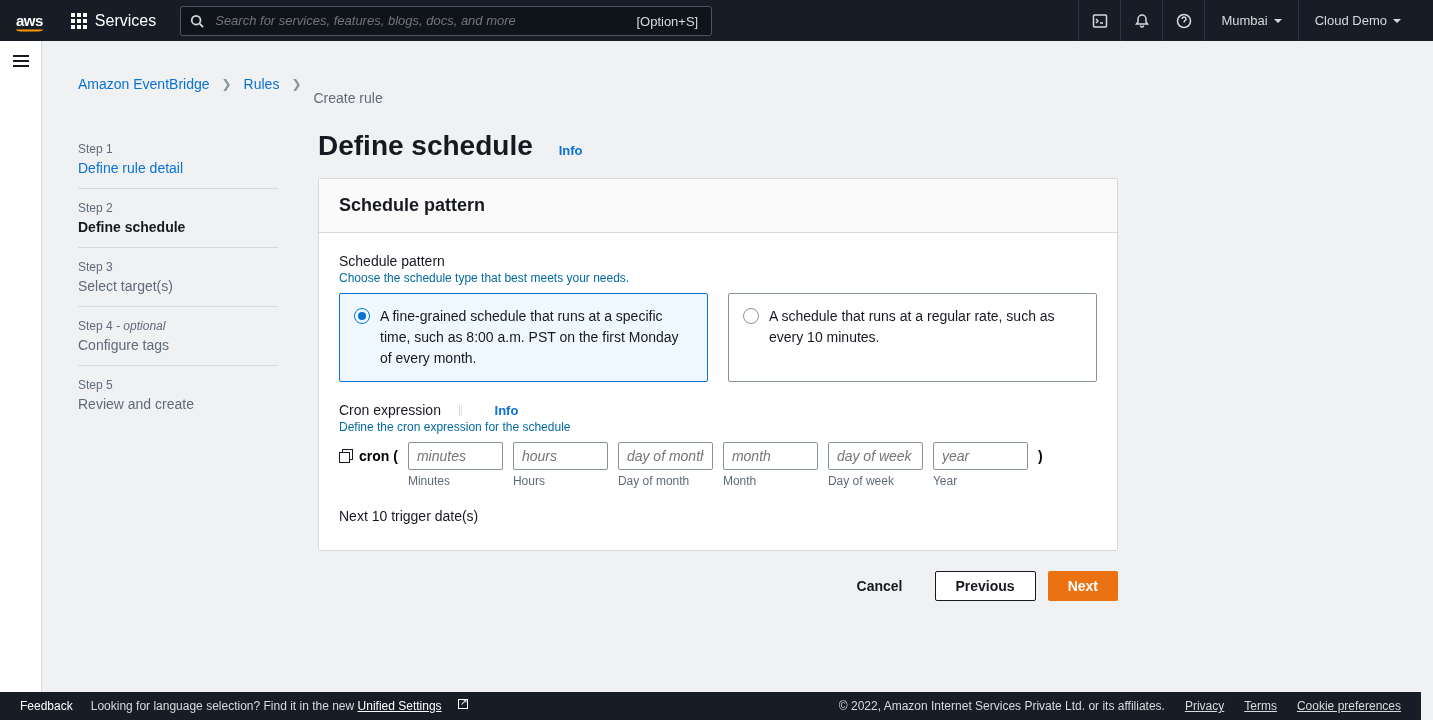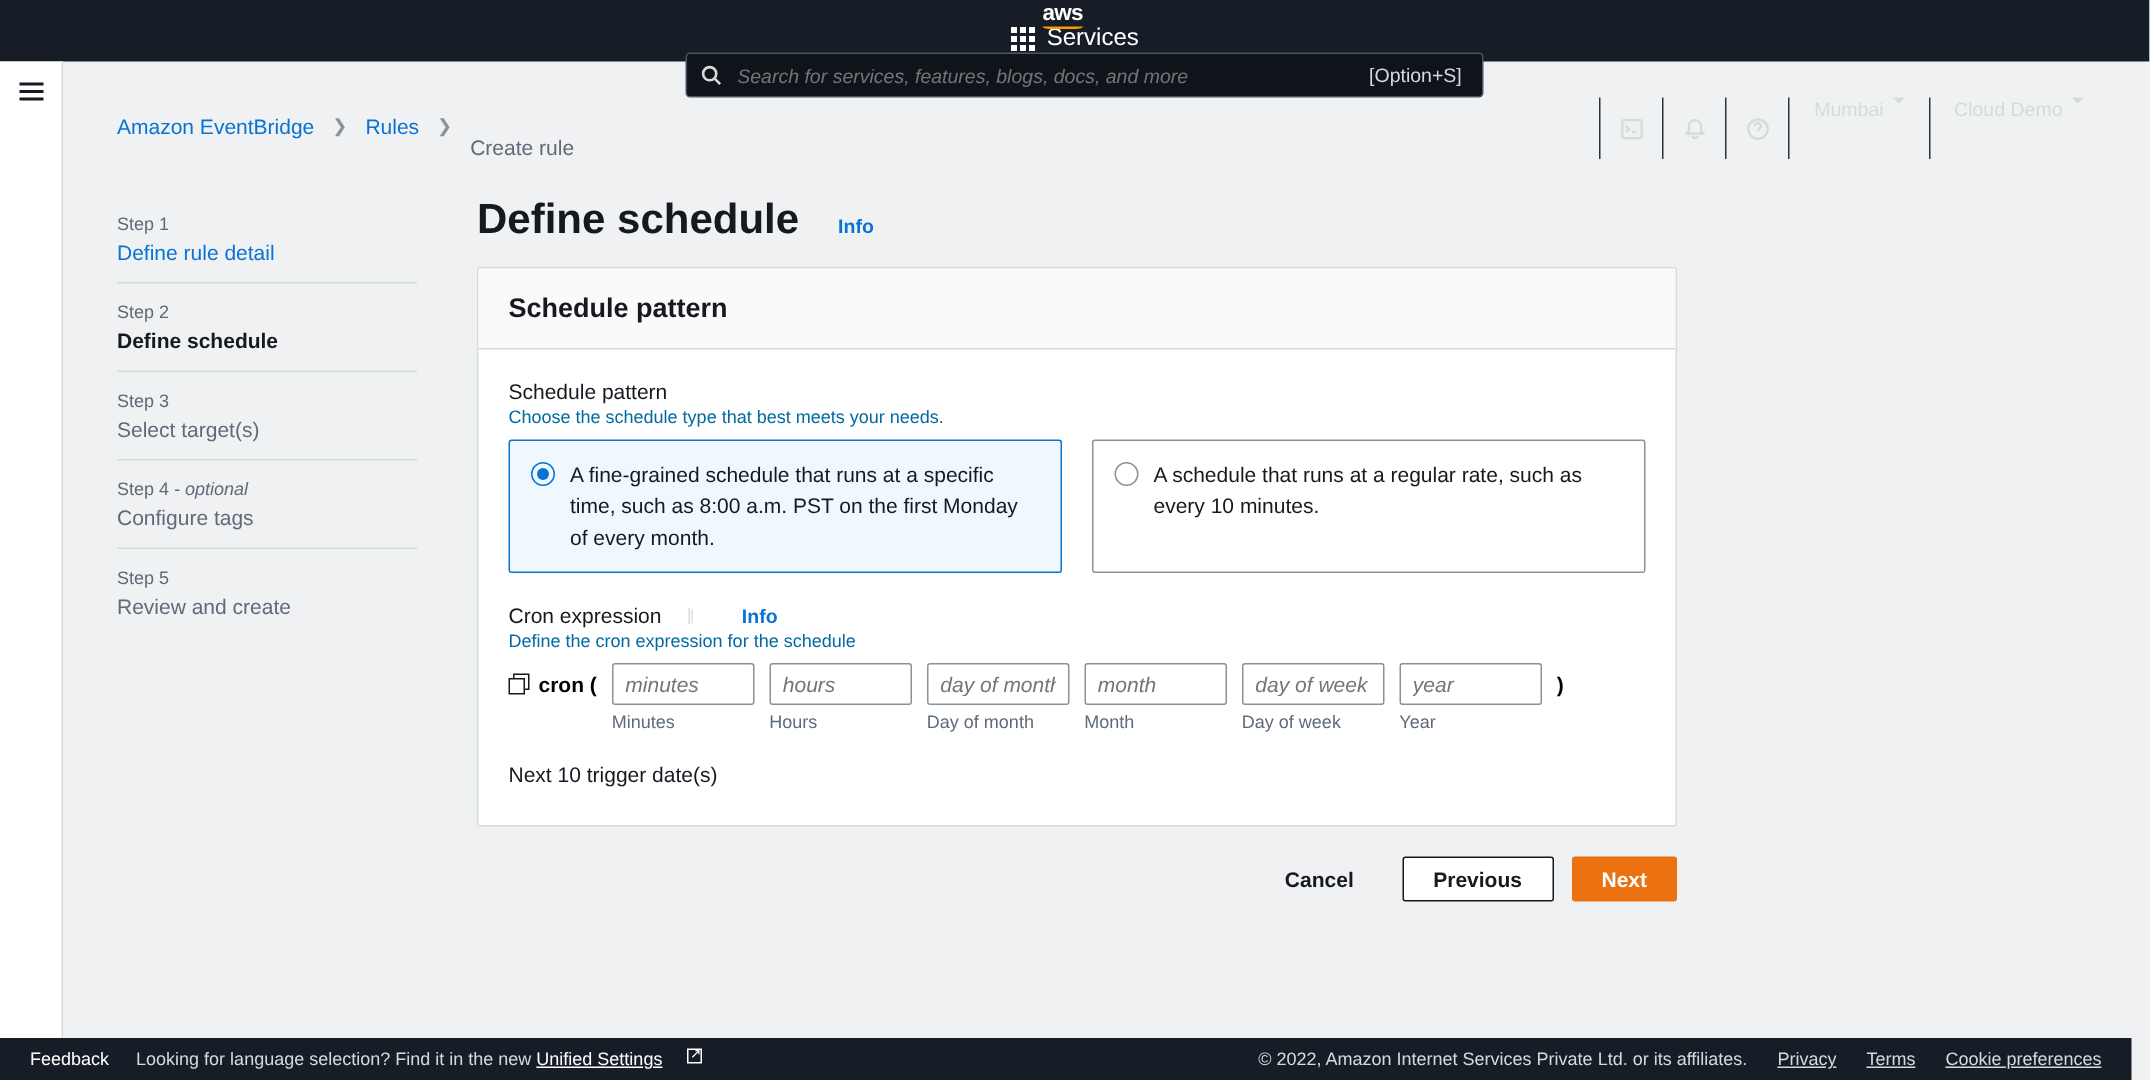--- a/index.html
+++ b/index.html
@@ -1,32 +1,32 @@
 <!DOCTYPE html>
 <html><head>
   <meta charset="utf-8">
   <style>
     * { margin: 0; padding: 0; box-sizing: border-box; }
     body { font-family: "Amazon Ember", "Helvetica Neue", Arial, sans-serif; background: #f0f1f2; height: 720px; width: 1433px; overflow: hidden; position: relative; }
     
     
-    .topnav { background: #161d26; height: 41px; display: flex; align-items: center; padding: 0 28px; color: #fff; flex-direction: column; }
+    .topnav { background: #161d26; height: 41px; display: flex; align-items: center; padding: 0 16px; color: #fff; }
     .aws-logo { color: #ff9900; font-weight: bold; font-size: 18px; letter-spacing: -0.5px; margin-right: 16px; display: flex; align-items: center; }
     .aws-logo-text { color: #fff; font-size: 15px; font-weight: 600; position: relative; }
     .aws-logo-text::after { content: ""; position: absolute; left: 0; right: 0; bottom: -3px; height: 3px; background: #ff9900; border-radius: 0 0 10px 10px / 0 0 6px 6px; transform: scaleY(0.6); }
     .services-btn { display: flex; align-items: center; gap: 8px; padding: 0 12px; height: 41px; cursor: pointer; }
     .grid-icon { display: grid; grid-template-columns: repeat(3, 4px); grid-template-rows: repeat(3, 4px); gap: 2px; }
     .grid-icon span { background: #fff; width: 4px; height: 4px; }
     .search-wrap { flex: 0 0 auto; margin-left: 12px; position: relative; }
     .search-input { background: #0f141b; border: 1px solid #4b5563; color: #d5dbdb; height: 30px; width: 532px; padding: 0 90px 0 34px; border-radius: 3px; font-style: italic; font-size: 13px; }
     .search-icon { position: absolute; left: 10px; top: 50%; transform: translateY(-50%); color: #d5dbdb; }
     .search-hint { position: absolute; right: 14px; top: 50%; transform: translateY(-50%); color: #d5dbdb; font-size: 13px; }
     .topnav-right { margin-left: auto; display: flex; align-items: center; height: 100%; }
     .topnav-icon-btn { width: 42px; height: 41px; display: flex; align-items: center; justify-content: center; cursor: pointer; color: #d5dbdb; border-left: 1px solid #2a3541; }
-    .topnav-text-btn { padding: 0 16px; height: 41px; display: flex; cursor: pointer; color: #d5dbdb; font-size: 13px; border-left: 1px solid #2a3541; gap: 6px; }
+    .topnav-text-btn { padding: 0 16px; height: 41px; display: flex; align-items: center; cursor: pointer; color: #d5dbdb; font-size: 13px; border-left: 1px solid #2a3541; gap: 6px; }
     .caret-down { width: 0; height: 0; border-left: 4px solid transparent; border-right: 4px solid transparent; border-top: 4px solid #d5dbdb; }
     
     
     .main-wrap { display: flex; height: calc(720px - 41px - 28px); }
     .left-rail { width: 42px; background: #fff; border-right: 1px solid #d5dbdb; padding-top: 14px; display: flex; justify-content: center; }
     .hamburger { width: 16px; display: flex; flex-direction: column; gap: 3px; cursor: pointer; }
     .hamburger span { height: 2px; background: #16191f; }
     
     .content { flex: 1; padding: 20px 36px; overflow-y: auto; }
     

